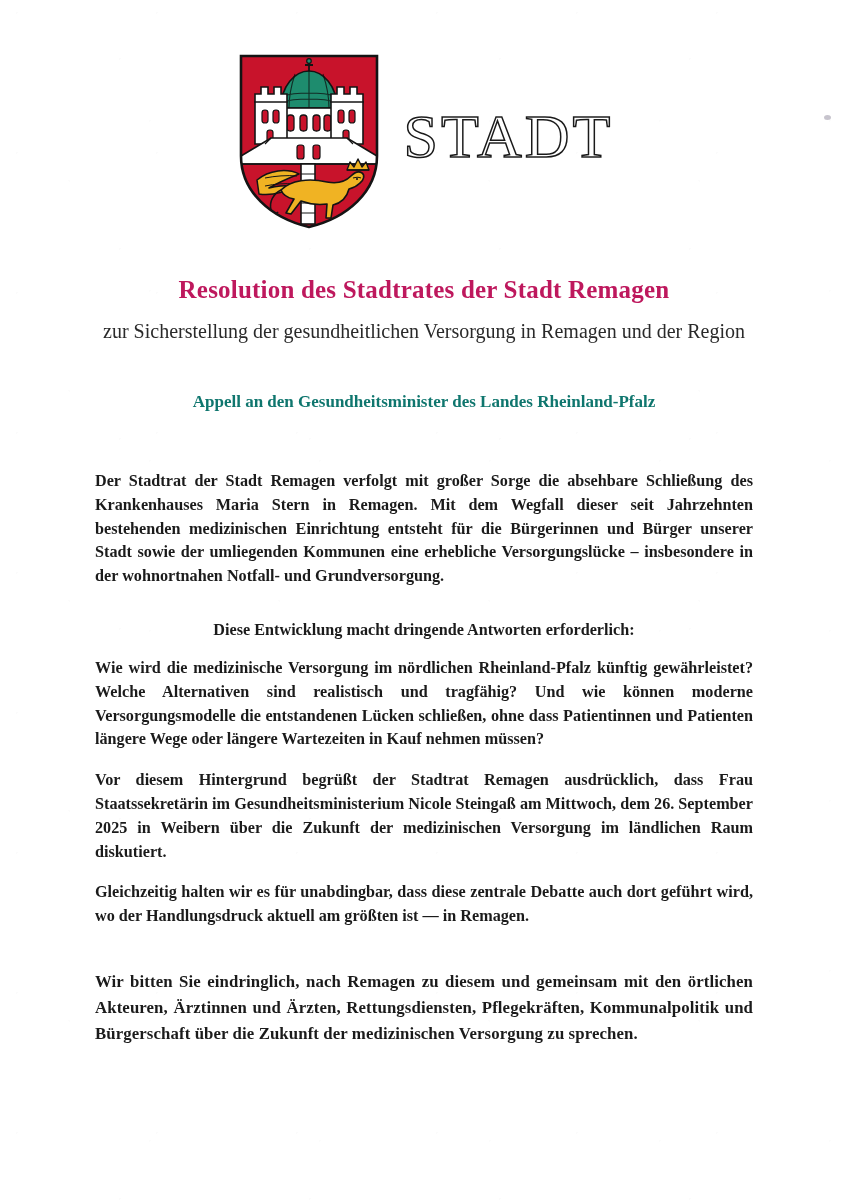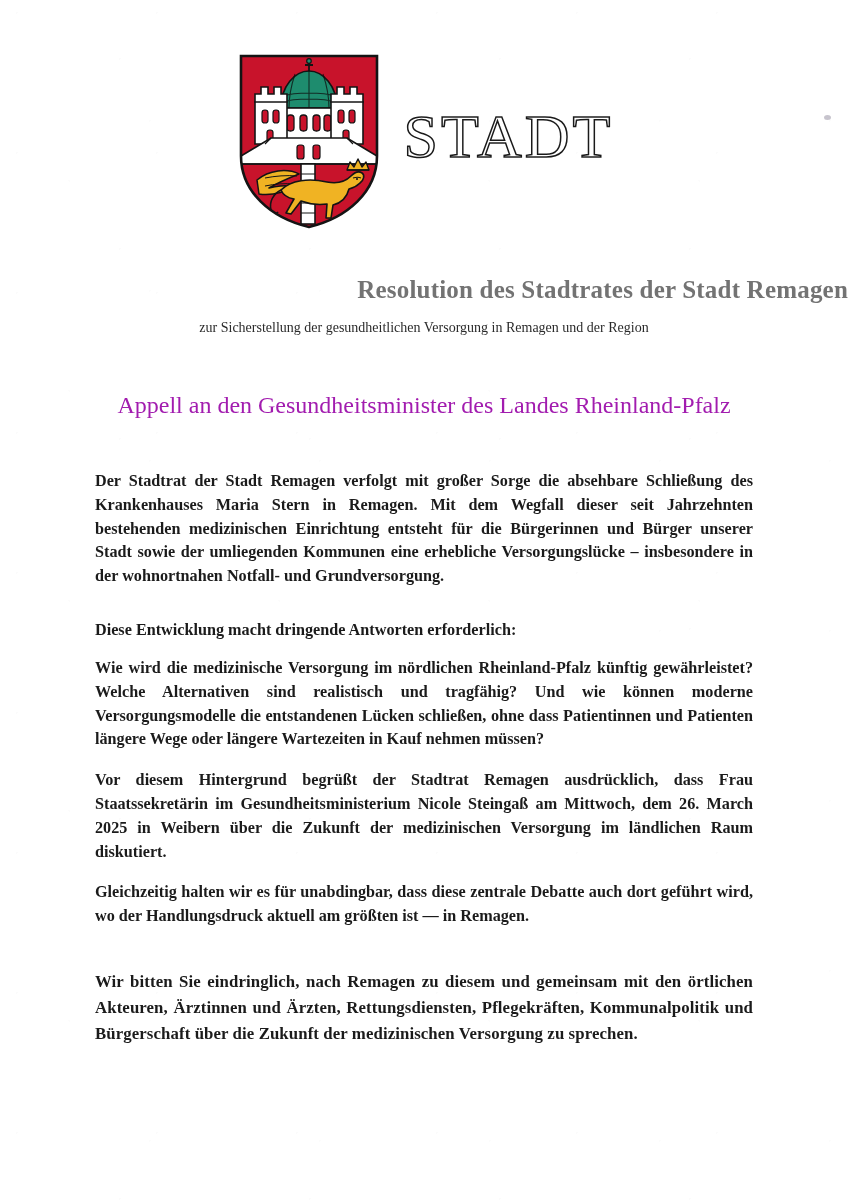--- a/index.html
+++ b/index.html
@@ -83,58 +83,57 @@
     left: 0;
     top: 276px;
     width: 100%;
     text-align: center;
   }
   .doc-title {
     font-size: 25px;
     font-weight: bold;
     letter-spacing: .2px;
     margin: 0;
-    color: #737373;
-    text-align: right;
+    color: #be185d;
   }
   .doc-subtitle {
-    font-size: 14px;
+    font-size: 20px;
     font-weight: normal;
     margin: 16px 0 0 0;
     color: #2a2a2a;
   }
   .appeal-heading {
     position: absolute;
     left: 0;
     top: 392px;
     width: 100%;
     text-align: center;
-    font-size: 24px;
-    font-weight: normal;
+    font-size: 17px;
+    font-weight: bold;
     margin: 0;
-    color: #a21caf;
+    color: #0f766e;
   }
 
   
   .body-copy {
     position: absolute;
     left: 95px;
     top: 470px;
     width: 658px;
   }
   .para {
     font-size: 16.2px;
     line-height: 1.47;
     text-align: justify;
     margin: 0 0 17px 0;
     hyphens: none;
     font-weight: bold;
   }
   .para.lead { margin-bottom: 30px; }
-  .para.single { text-align: left; margin-bottom: 14px; }
+  .para.single { text-align: center; margin-bottom: 14px; }
   .para.closing {
     font-weight: bold;
     font-size: 16.8px;
     line-height: 1.55;
     margin-top: 40px;
     letter-spacing: .1px;
   }
 </style>
 </head>
 <body>
@@ -231,20 +230,20 @@
     <h1 class="doc-title">Resolution des Stadtrates der Stadt Remagen</h1>
     <p class="doc-subtitle">zur Sicherstellung der gesundheitlichen Versorgung in Remagen und der Region</p>
   </div>
 
   <h2 class="appeal-heading">Appell an den Gesundheitsminister des Landes Rheinland-Pfalz</h2>
 
   <div class="body-copy">
     <p class="para lead">Der Stadtrat der Stadt Remagen verfolgt mit großer Sorge die absehbare Schließung des Krankenhauses Maria Stern in Remagen. Mit dem Wegfall dieser seit Jahrzehnten bestehenden medizinischen Einrichtung entsteht für die Bürgerinnen und Bürger unserer Stadt sowie der umliegenden Kommunen eine erhebliche Versorgungslücke – insbesondere in der wohnortnahen Notfall- und Grundversorgung.</p>
     <p class="para single">Diese Entwicklung macht dringende Antworten erforderlich:</p>
     <p class="para">Wie wird die medizinische Versorgung im nördlichen Rheinland-Pfalz künftig gewährleistet? Welche Alternativen sind realistisch und tragfähig? Und wie können moderne Versorgungsmodelle die entstandenen Lücken schließen, ohne dass Patientinnen und Patienten längere Wege oder längere Wartezeiten in Kauf nehmen müssen?</p>
-    <p class="para">Vor diesem Hintergrund begrüßt der Stadtrat Remagen ausdrücklich, dass Frau Staatssekretärin im Gesundheitsministerium Nicole Steingaß am Mittwoch, dem 26. March 2025 in Weibern über die Zukunft der medizinischen Versorgung im ländlichen Raum diskutiert.</p>
+    <p class="para">Vor diesem Hintergrund begrüßt der Stadtrat Remagen ausdrücklich, dass Frau Staatssekretärin im Gesundheitsministerium Nicole Steingaß am Mittwoch, dem 26. September 2025 in Weibern über die Zukunft der medizinischen Versorgung im ländlichen Raum diskutiert.</p>
     <p class="para">Gleichzeitig halten wir es für unabdingbar, dass diese zentrale Debatte auch dort geführt wird, wo der Handlungsdruck aktuell am größten ist — in Remagen.</p>
     <p class="para closing">Wir bitten Sie eindringlich, nach Remagen zu diesem und gemeinsam mit den örtlichen Akteuren, Ärztinnen und Ärzten, Rettungsdiensten, Pflegekräften, Kommunalpolitik und Bürgerschaft über die Zukunft der medizinischen Versorgung zu sprechen.</p>
   </div>
 
   <div class="scan-noise"></div>
   <div class="speck"></div>
 </div>
 
 </body></html>

